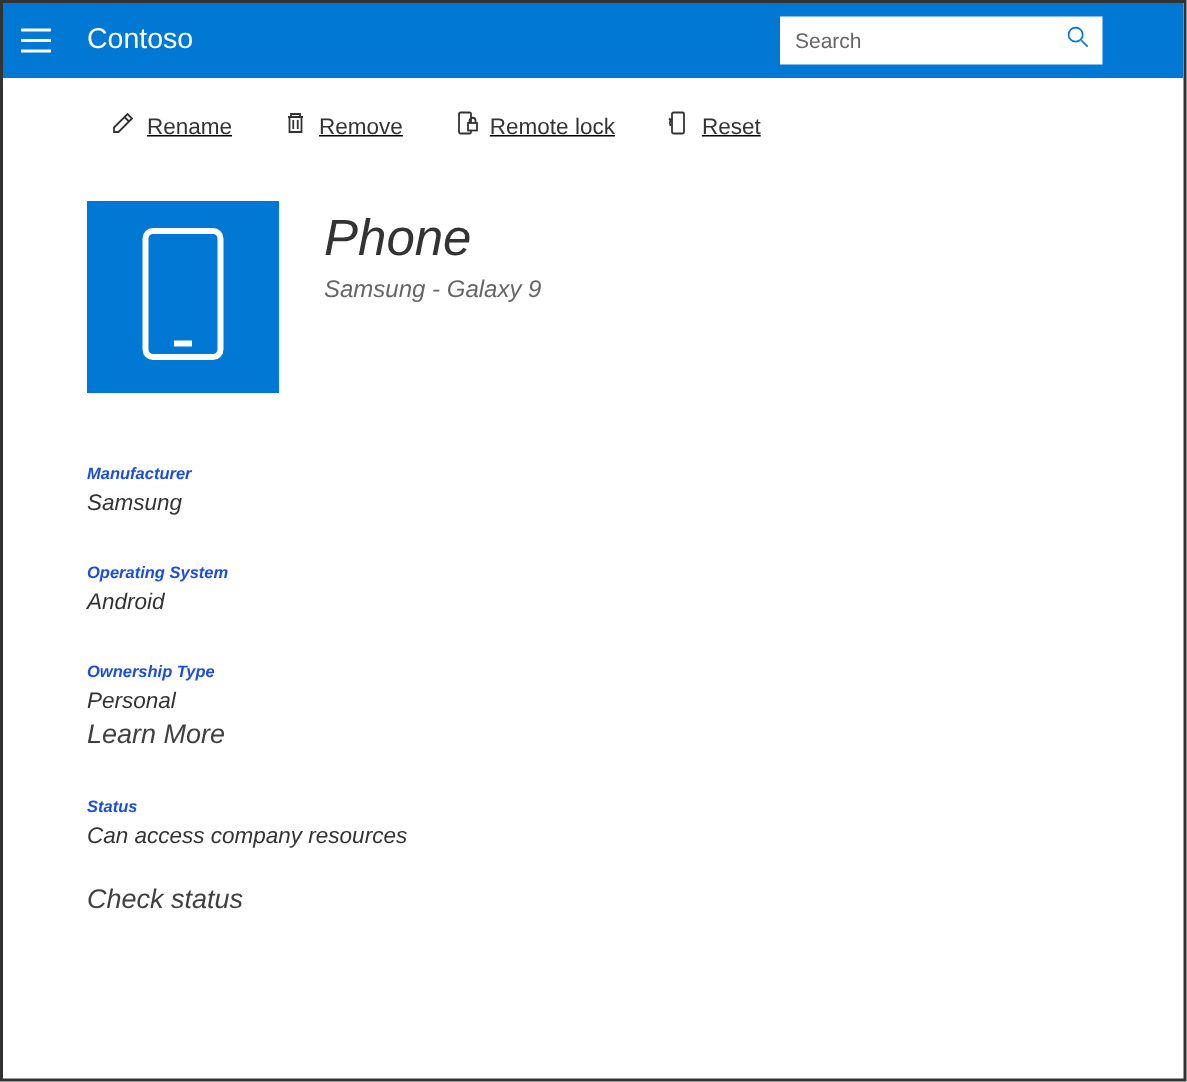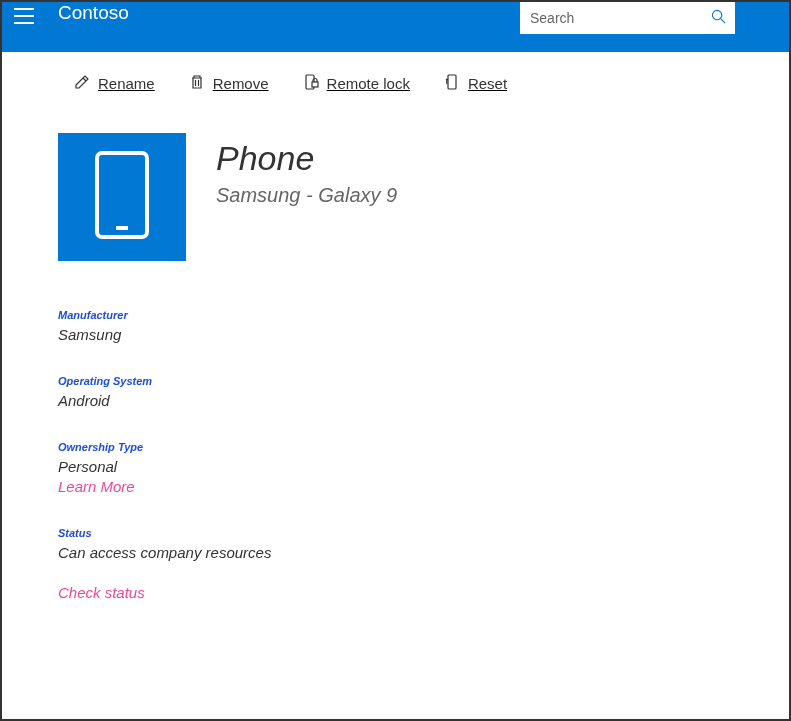--- a/index.html
+++ b/index.html
@@ -8,21 +8,21 @@
       background: #fff;
       width: 791px;
       height: 721px;
       border: 2px solid #333;
       overflow: hidden;
     }
     .header {
       background: #0078d4;
       height: 50px;
       display: flex;
-      align-items: flex-start;
+      align-items: center;
       padding: 0 12px;
     }
     .hamburger {
       width: 28px;
       height: 28px;
       display: flex;
       flex-direction: column;
       justify-content: center;
       gap: 5px;
       cursor: pointer;
@@ -95,41 +95,41 @@
     .device-title {
       padding-top: 6px;
     }
     .device-name {
       font-size: 34px;
       font-weight: 300;
       color: #333;
       margin-bottom: 6px;
     }
     .device-subtitle {
-      font-size: 20px;
+      font-size: 16px;
       color: #666;
       font-weight: 400;
     }
     .detail-section {
       margin-bottom: 32px;
     }
     .detail-label {
       font-weight: 600;
       font-size: 11px;
       color: #1d4ed8;
       margin-bottom: 5px;
     }
     .detail-value {
       font-size: 15px;
       color: #333;
       margin-bottom: 3px;
     }
     .link {
-      color: #ec4899;
-      font-size: 15px;
+      color: #404040;
+      font-size: 18px;
       cursor: pointer;
     }
   </style>
 </head>
 <body>
 
 <div class="header">
   <div class="hamburger">
     <span></span>
       <span></span>

